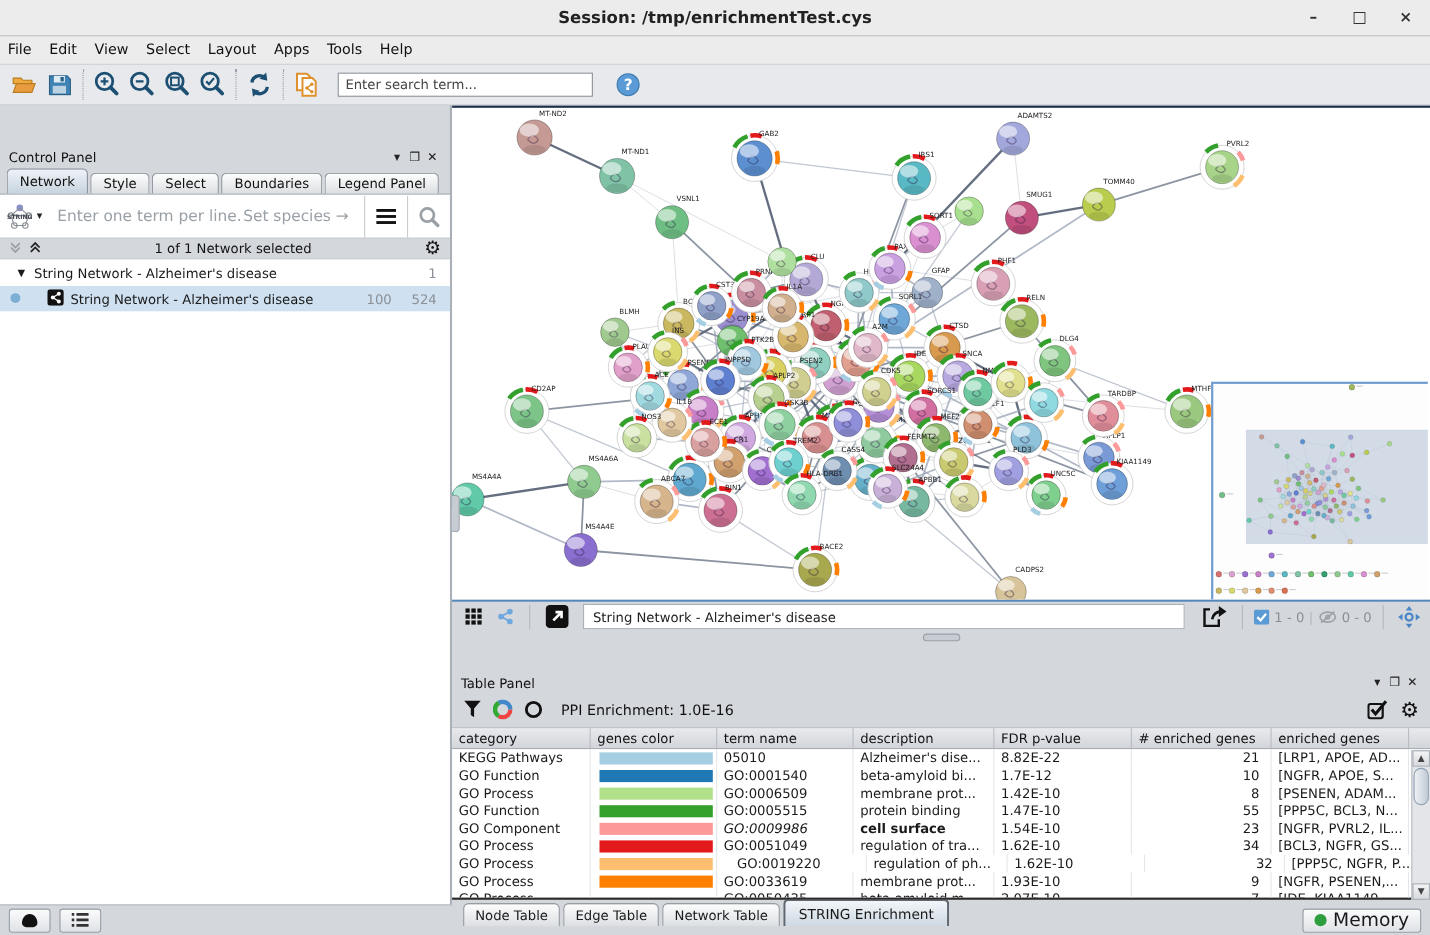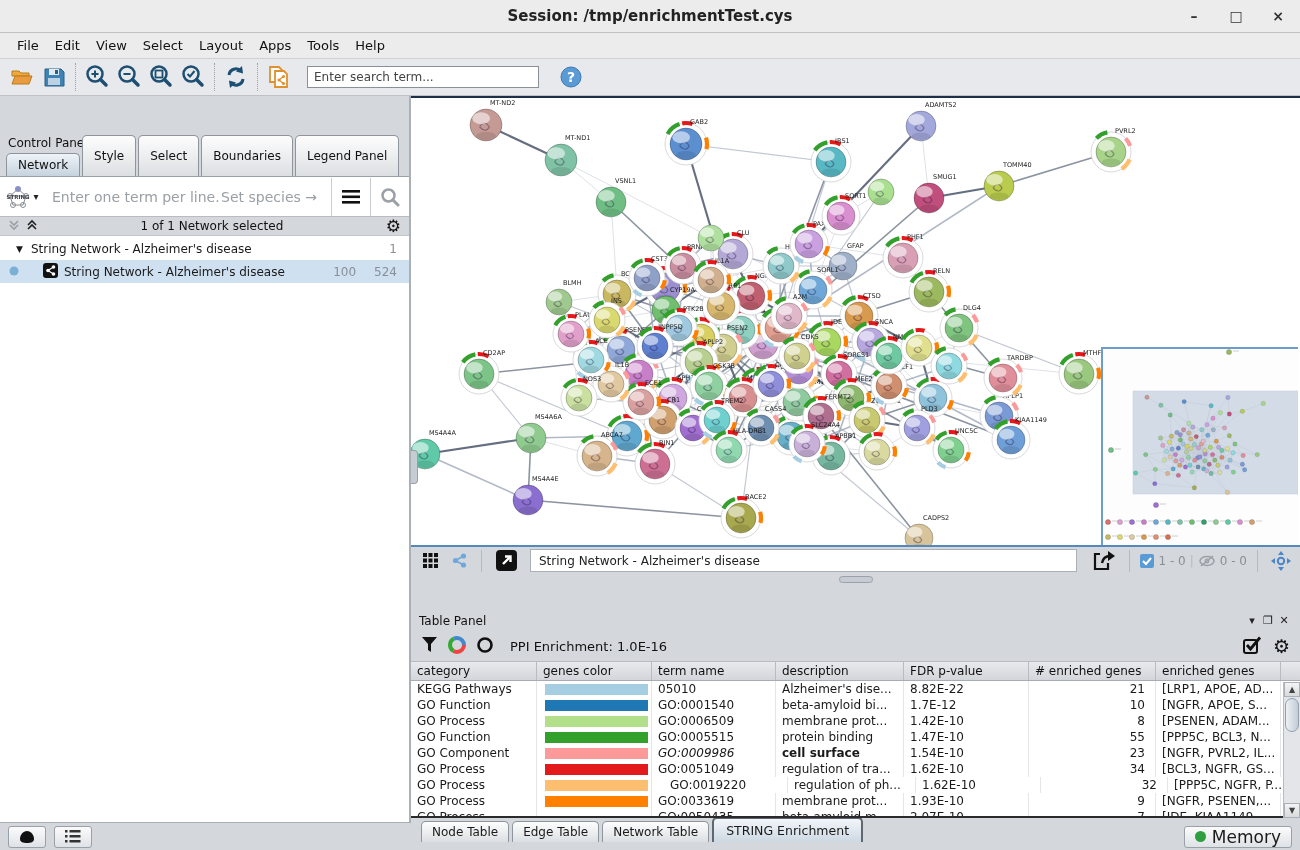--- a/index.html
+++ b/index.html
@@ -2,36 +2,36 @@
 <html><head>
 <meta charset="utf-8">
 <style>
   * { margin:0; padding:0; box-sizing:border-box; }
   html,body { width:1300px; height:850px; overflow:hidden; }
   body { font-family:"DejaVu Sans","Liberation Sans",sans-serif; font-size:12px; color:#1a1a1a; background:#d6d9de; }
   .titlebar { height:33px; background:#ececec; border-bottom:1px solid #c2c2c2; position:relative; display:flex; align-items:center; justify-content:center; }
   .titlebar .title { font-weight:bold; font-size:15px; color:#222; }
   .winbtns { position:absolute; right:14px; top:0; height:100%; display:flex; align-items:center; gap:26px; color:#333; font-size:14px; }
   .winbtn { cursor:default; width:16px; text-align:center; font-weight:bold; }
-  .menubar { height:26px; background:#ececec; border-bottom:1px solid #d0d0d0; display:flex; align-items:center; padding-left:10px; gap:2px; }
+  .menubar { height:26px; background:#ececec; border-bottom:1px solid #d0d0d0; display:flex; align-items:center; padding-left:0; gap:2px; }
   .menubar .mitem { padding:3px 7px; font-size:13px; color:#111; }
   .toolbar { height:37px; background:#e7e9ec; border-bottom:1px solid #bfc3c8; display:flex; align-items:center; padding-left:6px; }
   .tbtn { width:32px; height:30px; display:flex; align-items:center; justify-content:center; }
   .tsep { width:1px; height:28px; border-left:1px dotted #9aa0a8; margin:0 5px; }
   .searchbox { width:232px; height:22px; border:1px solid #8a9097; background:#fff; font-size:12px; padding:2px 6px; color:#333; margin-left:12px; font-family:inherit; }
   .searchbox::placeholder { color:#444; }
   .helpbtn { margin-left:16px; }
 
   .main { display:flex; height:726px; }
   .cpanel { width:411px; background:#d4d7dc; border-right:2px solid #aab0b8; display:flex; flex-direction:column; }
   .phead { height:21px; display:flex; align-items:center; padding:0 8px; font-size:12px; color:#111;margin-top:36px; }
   .phead .sp { flex:1; }
   .phead .pbtn { width:16px; text-align:center; font-size:11px; color:#222; }
   .ctabs { display:flex; align-items:flex-end; height:24px; padding-left:6px; gap:2px; border-bottom:1px solid #9aa0a8; }
-  .ctab { border:1px solid #8f959c; border-bottom:none; border-radius:5px 5px 0 0; background:linear-gradient(#fdfdfd,#dcdfe2); padding:13px 11px; font-size:12px; color:#111; }
+  .ctab { border:1px solid #8f959c; border-bottom:none; border-radius:5px 5px 0 0; background:linear-gradient(#fdfdfd,#dcdfe2); padding:2px 11px; font-size:12px; color:#111; }
   .ctab.sel { background:linear-gradient(#eef3f8,#c6d3de); padding:4px 11px; }
   .stringrow { height:40px; background:#fff; border-bottom:1px solid #b8bcc2; display:flex; align-items:center; }
   .stringlogo { width:44px; display:flex; align-items:center; justify-content:center; gap:2px; }
   .termplaceholder { color:#9aa0a6; font-size:14px; flex:1; padding-left:8px; }
   .species { color:#9aa0a6; font-size:14px; padding-right:14px; }
   .vline { width:1px; height:38px; background:#c9ccd1; }
   .sqbtn { width:38px; display:flex; align-items:center; justify-content:center; height:40px; }
   .selbar { height:19px; display:flex; align-items:center; padding:0 8px; background:#d4d7dc; border-bottom:1px solid #c2c5ca; }
   .selbar .lbl { flex:1; text-align:center; font-size:12px; color:#111; }
   .treearea { background:#fff; flex:1; border-top:1px solid #fff; }

